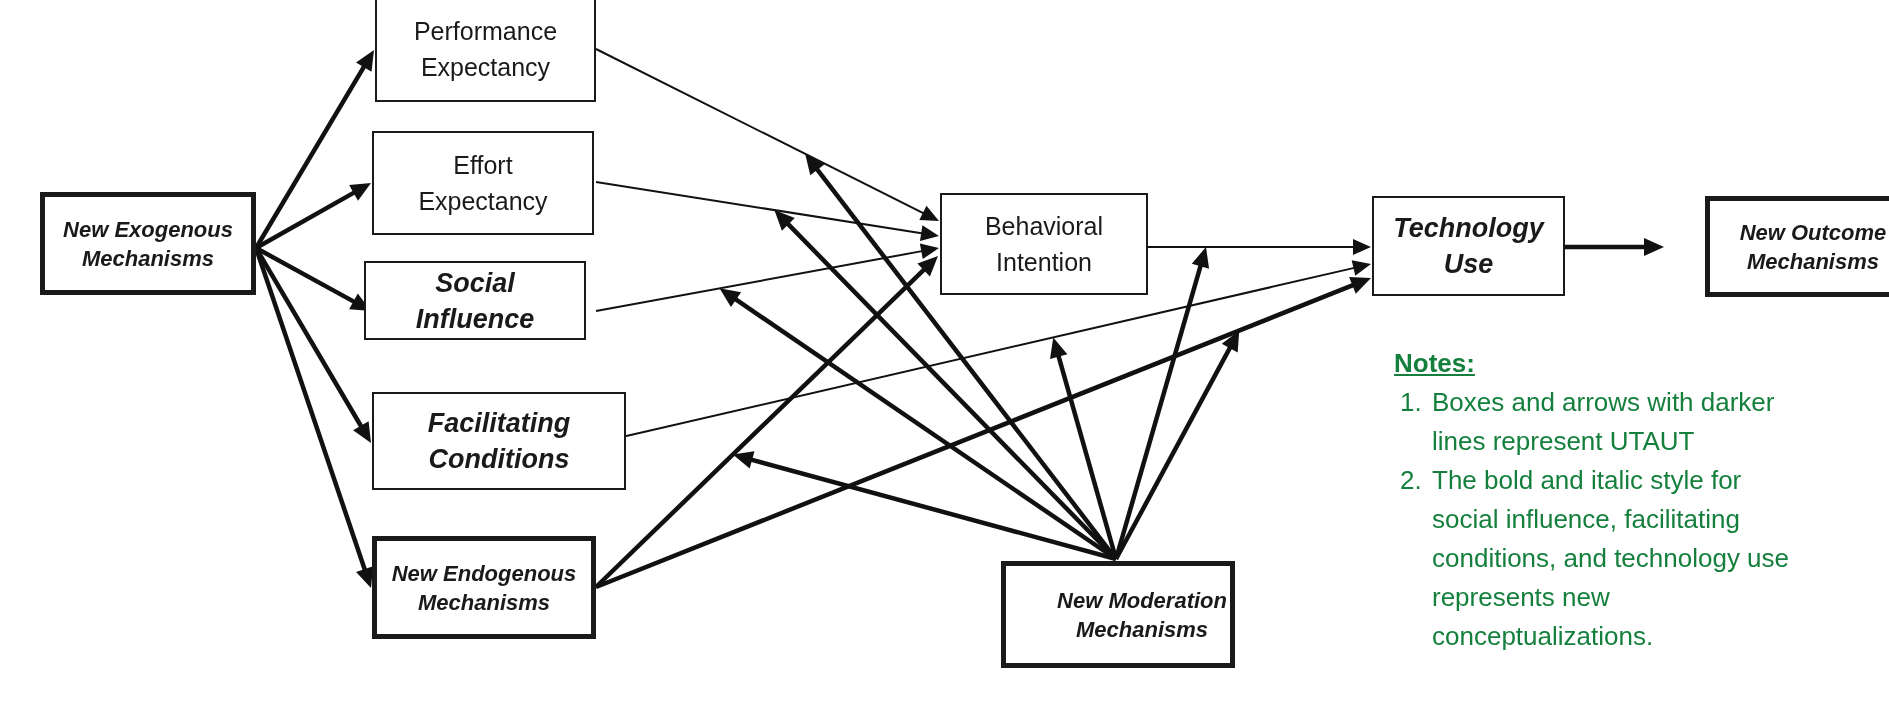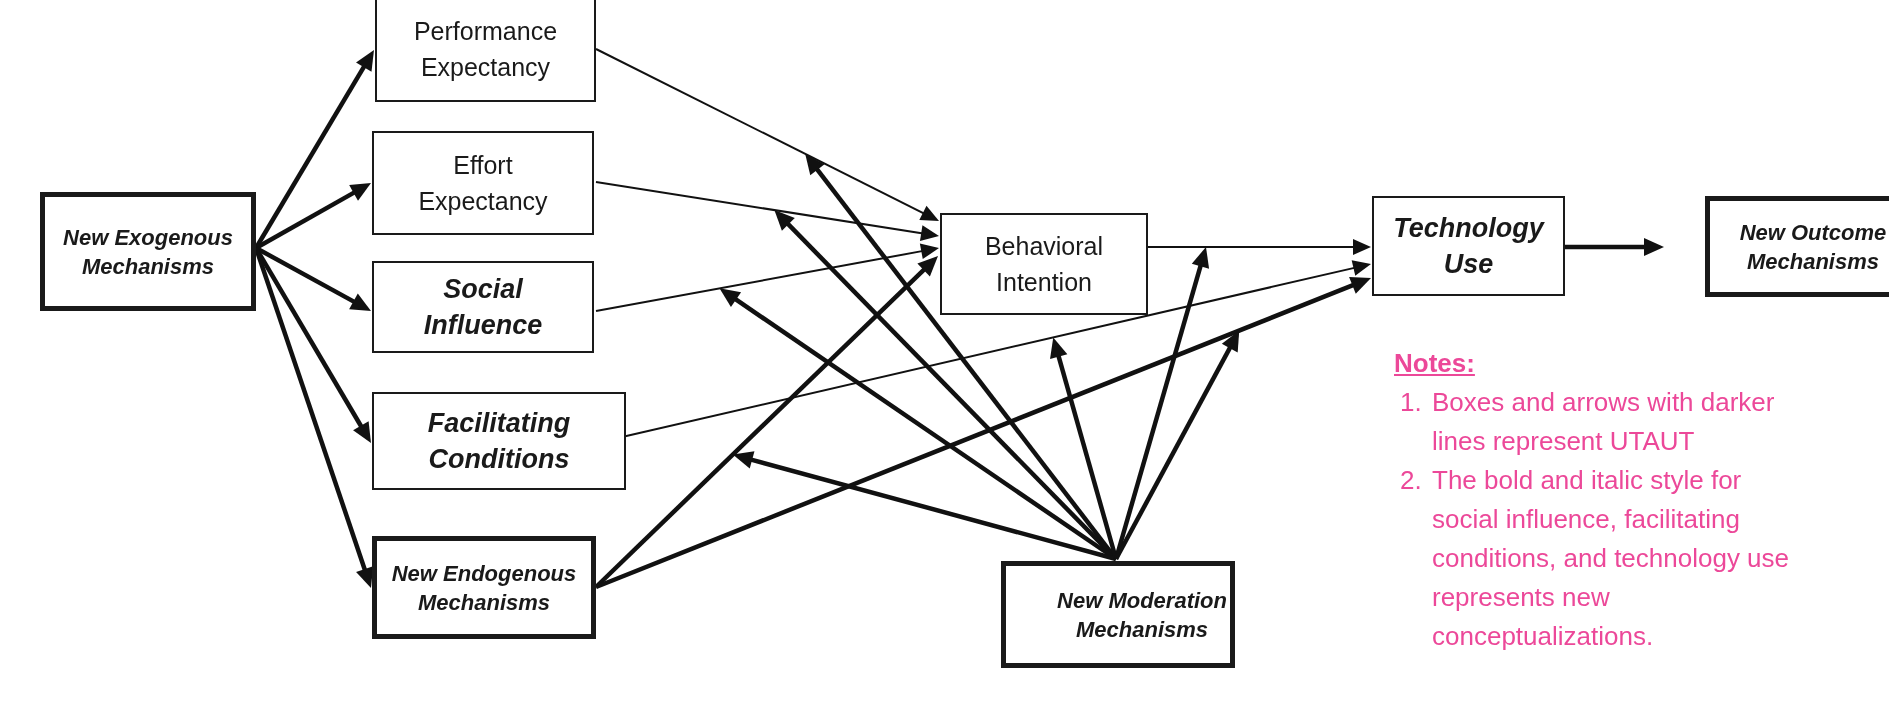--- a/index.html
+++ b/index.html
@@ -3,21 +3,21 @@
 <meta charset="utf-8">
 <style>
   html, body { margin:0; padding:0; background:#ffffff; }
   body { width:1889px; height:710px; position:relative; overflow:hidden; font-family:"Liberation Sans", sans-serif; }
   #diagram { position:absolute; left:0; top:0; width:1889px; height:710px; }
   .box { position:absolute; box-sizing:border-box; background:#fff; border:2.5px solid #1a1a1a; display:flex; align-items:center; justify-content:center; text-align:center; color:#1a1a1a; }
   .box.ext { border-width:5px; }
   .box .lbl { white-space:pre-line; font-size:25px; line-height:36px; }
   .box.newc .lbl { font-weight:bold; font-style:italic; font-size:27px; }
   .box.ext .lbl { font-weight:bold; font-style:italic; font-size:22px; line-height:29px; }
-  #notes { position:absolute; left:1394px; top:344px; width:480px; font-family:"Liberation Sans", sans-serif; color:#ec4899; font-size:26px; line-height:39px; }
+  #notes { position:absolute; left:1394px; top:344px; width:480px; font-family:"Liberation Sans", sans-serif; color:#15803d; font-size:26px; line-height:39px; }
   #notes .title { font-weight:bold; text-decoration:underline; }
   #notes .item { display:flex; }
   #notes .num { width:32px; flex:none; padding-left:6px; }
 </style>
 </head>
 <body>
 
 <svg id="diagram" width="1889" height="710" viewBox="0 0 1889 710">
   <defs>
     <marker id="ah" viewBox="0 0 10 10" refX="10" refY="5" markerWidth="6" markerHeight="6" orient="auto" markerUnits="userSpaceOnUse">
@@ -100,45 +100,45 @@
         <line x1="1116" y1="559" x2="1200.992131781635" y2="264.29511985029944" stroke="#111" stroke-width="4.5"></line>
         <polygon points="1205.98,247 1209.0854841269663,268.71073394284866 1191.7903642766667,263.7228657244835" fill="#111"></polygon>
       </g>
       <g>
         <line x1="1116" y1="559" x2="1230.7039664398471" y2="346.37188468550204" stroke="#111" stroke-width="4.5"></line>
         <polygon points="1239.25,330.53000000000003 1237.6753494981367,352.40511087507866 1221.8334648126347,343.8590773149258" fill="#111"></polygon>
       </g>
     </g>
 </svg>
 
-<div class="box ext" id="n-exo" style="left:40px;top:192px;width:216px;height:119px;">
+<div class="box ext" id="n-exo" style="left:40px;top:192px;width:216px;height:103px;">
     <span class="lbl">New Exogenous
 Mechanisms</span>
   </div>
 <div class="box" id="n-pe" style="left:375px;top:-4px;width:221px;height:106px;">
     <span class="lbl">Performance
 Expectancy</span>
   </div>
 <div class="box" id="n-ee" style="left:372px;top:131px;width:222px;height:104px;">
     <span class="lbl">Effort
 Expectancy</span>
   </div>
-<div class="box newc" id="n-si" style="left:372px;top:261px;width:222px;height:92px;">
+<div class="box newc" id="n-si" style="left:364px;top:261px;width:222px;height:79px;">
     <span class="lbl">Social
 Influence</span>
   </div>
 <div class="box newc" id="n-fc" style="left:372px;top:392px;width:254px;height:98px;">
     <span class="lbl">Facilitating
 Conditions</span>
   </div>
 <div class="box ext" id="n-endo" style="left:372px;top:536px;width:224px;height:103px;">
     <span class="lbl">New Endogenous
 Mechanisms</span>
   </div>
-<div class="box" id="n-bi" style="left:940px;top:193px;width:208px;height:102px;margin-top:20px;">
+<div class="box" id="n-bi" style="left:940px;top:193px;width:208px;height:102px;">
     <span class="lbl">Behavioral
 Intention</span>
   </div>
 <div class="box newc" id="n-tu" style="left:1372px;top:196px;width:193px;height:100px;">
     <span class="lbl">Technology
 Use</span>
   </div>
 <div class="box ext" id="n-out" style="left:1665px;top:196px;width:216px;height:101px;margin-left:40px;">
     <span class="lbl">New Outcome
 Mechanisms</span>

